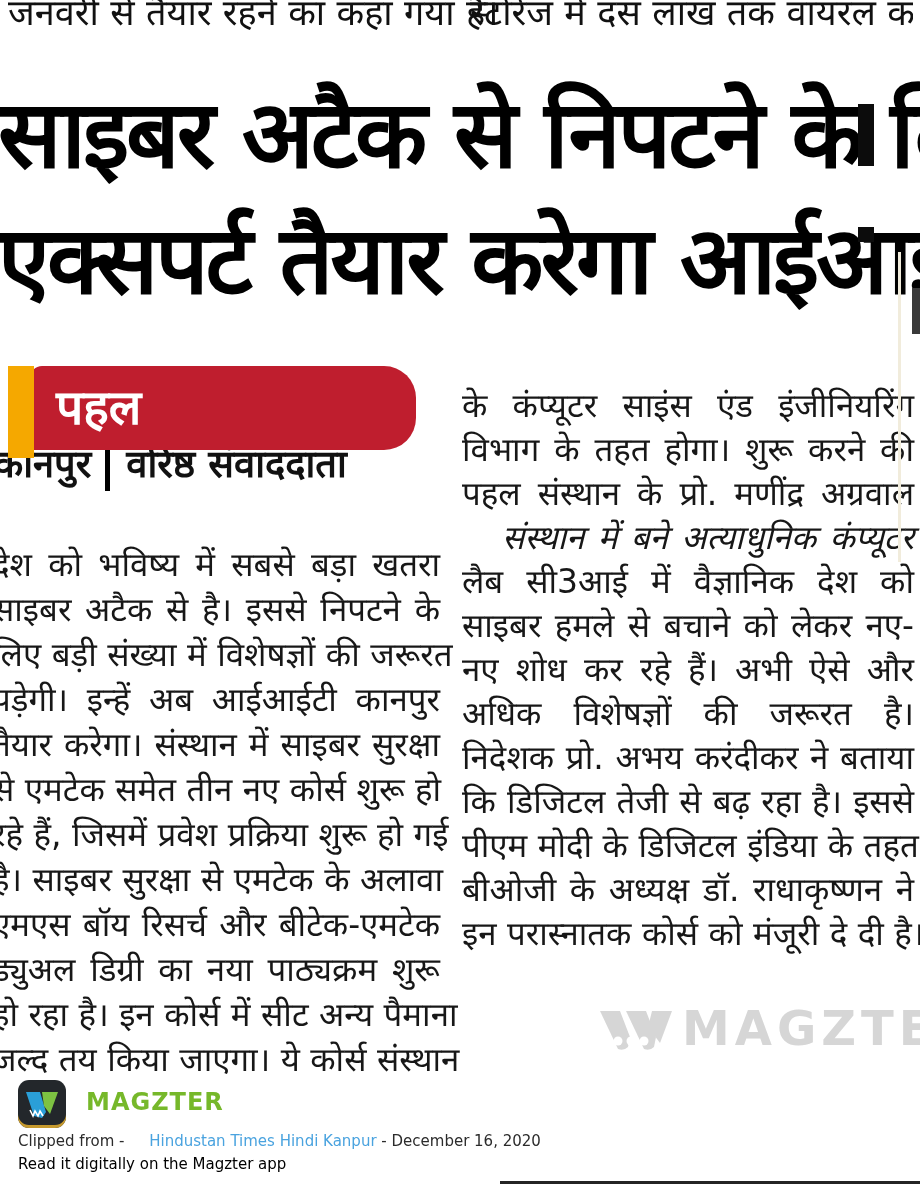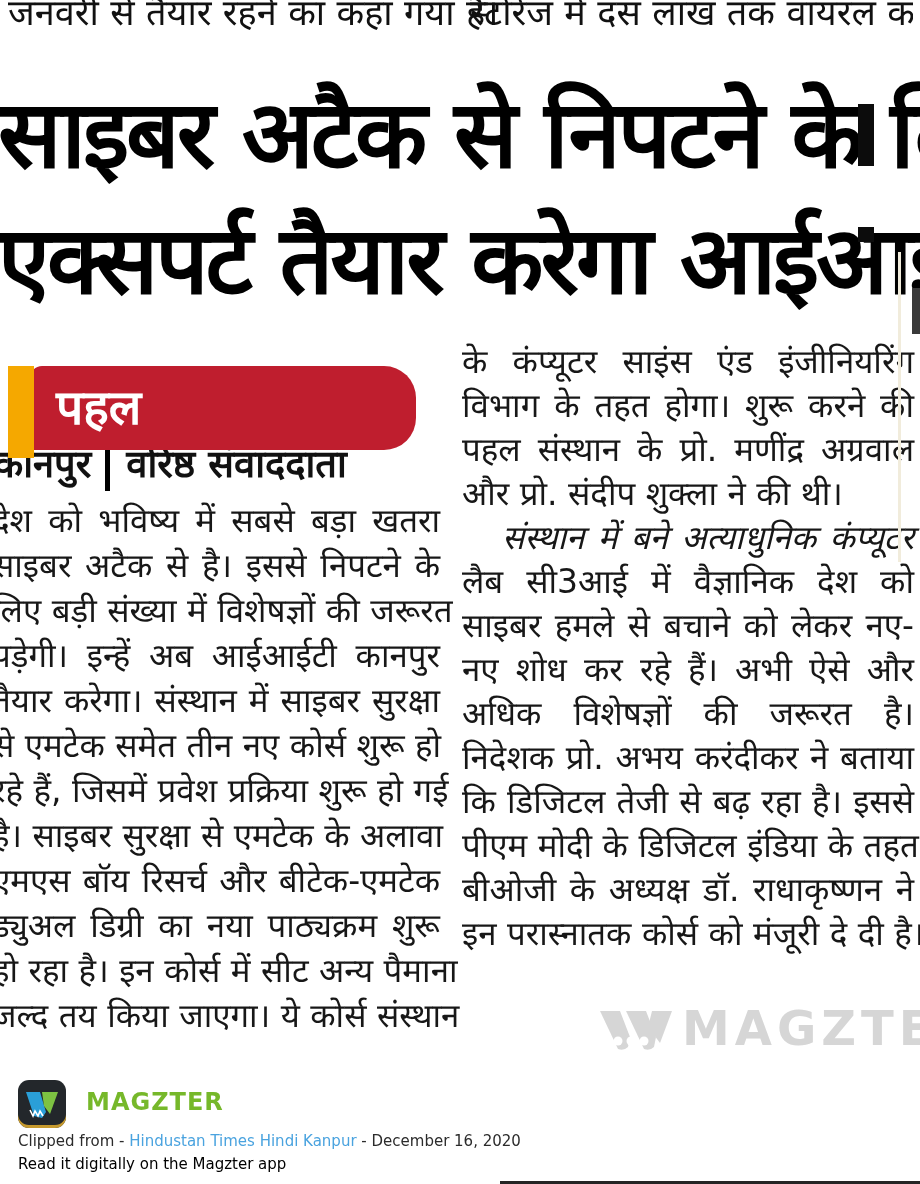--- a/index.html
+++ b/index.html
@@ -20,21 +20,21 @@
   .kicker{position:absolute;top:350px;left:8px;width:408px;height:84px;margin-top:16px;}
   .kicker-accent{position:absolute;top:0;left:0;width:26px;height:92px;z-index:2;}
   .kicker-red{position:absolute;top:0;left:22px;right:0;height:84px;border-radius:12px 32px 32px 0;z-index:1;}
   .kicker-label{position:absolute;left:48px;top:8px;color:#ffffff;font-size:48px;font-weight:800;line-height:66px;z-index:3;}
 
   
   .byline{position:absolute;top:436px;left:-6px;font-size:38px;font-weight:700;color:#111;white-space:nowrap;}
   .byline-bar{display:inline-block;width:5px;height:54px;background:#000;margin:0 16px 0 14px;vertical-align:-14px;}
 
   
-  .col{position:absolute;font-size:33px;color:#171717;}
+  .col{position:absolute;font-size:33px;color:#171717;margin-top:44px;}
   .col .bodyline{line-height:45px;white-space:nowrap;text-align:justify;text-align-last:justify;}
   .col .bodyline.flush{text-align-last:left;}
   .col .bodyline.indent{padding-left:40px;font-style:italic;}
   .left-col{top:498px;left:-8px;width:448px;}
   .right-col{top:340px;left:462px;width:452px;}
   .right-col .bodyline{line-height:44px;}
 
   
   .watermark{position:absolute;top:1000px;left:598px;display:flex;align-items:center;gap:10px;opacity:0.9;}
   .watermark-text{font-size:48px;font-weight:700;letter-spacing:5px;color:#d2d2d2;}
@@ -91,21 +91,20 @@
       <div class="bodyline">है। साइबर सुरक्षा से एमटेक के अलावा</div>
       <div class="bodyline">एमएस बॉय रिसर्च और बीटेक-एमटेक</div>
       <div class="bodyline">ड्युअल डिग्री का नया पाठ्यक्रम शुरू</div>
       <div class="bodyline">हो रहा है। इन कोर्स में सीट अन्य पैमाना</div>
       <div class="bodyline">जल्द तय किया जाएगा। ये कोर्स संस्थान</div>
     </div>
   <div class="col right-col">
       <div class="bodyline">के कंप्यूटर साइंस एंड इंजीनियरिंग</div>
       <div class="bodyline">विभाग के तहत होगा। शुरू करने की</div>
       <div class="bodyline">पहल संस्थान के प्रो. मणींद्र अग्रवाल</div>
-      <div class="bodyline flush">और प्रो. संदीप शुक्ला ने की थी।</div>
       <div class="bodyline indent">संस्थान में बने अत्याधुनिक कंप्यूटर</div>
       <div class="bodyline">लैब सी3आई में वैज्ञानिक देश को</div>
       <div class="bodyline">साइबर हमले से बचाने को लेकर नए-</div>
       <div class="bodyline">नए शोध कर रहे हैं। अभी ऐसे और</div>
       <div class="bodyline">अधिक विशेषज्ञों की जरूरत है।</div>
       <div class="bodyline">निदेशक प्रो. अभय करंदीकर ने बताया</div>
       <div class="bodyline">कि डिजिटल तेजी से बढ़ रहा है। इससे</div>
       <div class="bodyline">पीएम मोदी के डिजिटल इंडिया के तहत</div>
       <div class="bodyline">बीओजी के अध्यक्ष डॉ. राधाकृष्णन ने</div>
       <div class="bodyline">इन परास्नातक कोर्स को मंजूरी दे दी है।</div>
@@ -126,21 +125,21 @@
   <div class="app-icon">
     <svg width="48" height="48" viewBox="0 0 48 48">
       <path d="M8 12 L22 12 L28 32 L24 38 L16 36 Z" fill="#2a9fd8"></path>
       <path d="M24 12 L40 12 L32 34 L26 26 Z" fill="#7dc242"></path>
       <path d="M12 30 l3 6 l2 -5 l3 5 l2 -5 l3 5" stroke="#ffffff" stroke-width="1.6" fill="none"></path>
     </svg>
   </div>
   <div class="brand" style="color: rgb(118, 184, 42);">MAGZTER</div>
 
   <div class="clip-line">
-    <span>Clipped from - </span><span class="link" style="color: rgb(74, 163, 223);">Hindustan Times Hindi Kanpur</span><span> - December 16, 2020</span>
+    <span>Clipped from - </span><span class="link" style="color: rgb(74, 163, 223); margin-left: 20px;">Hindustan Times Hindi Kanpur</span><span> - December 16, 2020</span>
   </div>
   <div class="tagline">Read it digitally on the Magzter app</div>
 
   <div class="frag frag1"></div>
   <div class="frag frag2"></div>
   <div class="frag frag3"></div>
   <div class="faint-rule"></div>
   <div class="bottom-line"></div>
 
 </div>

